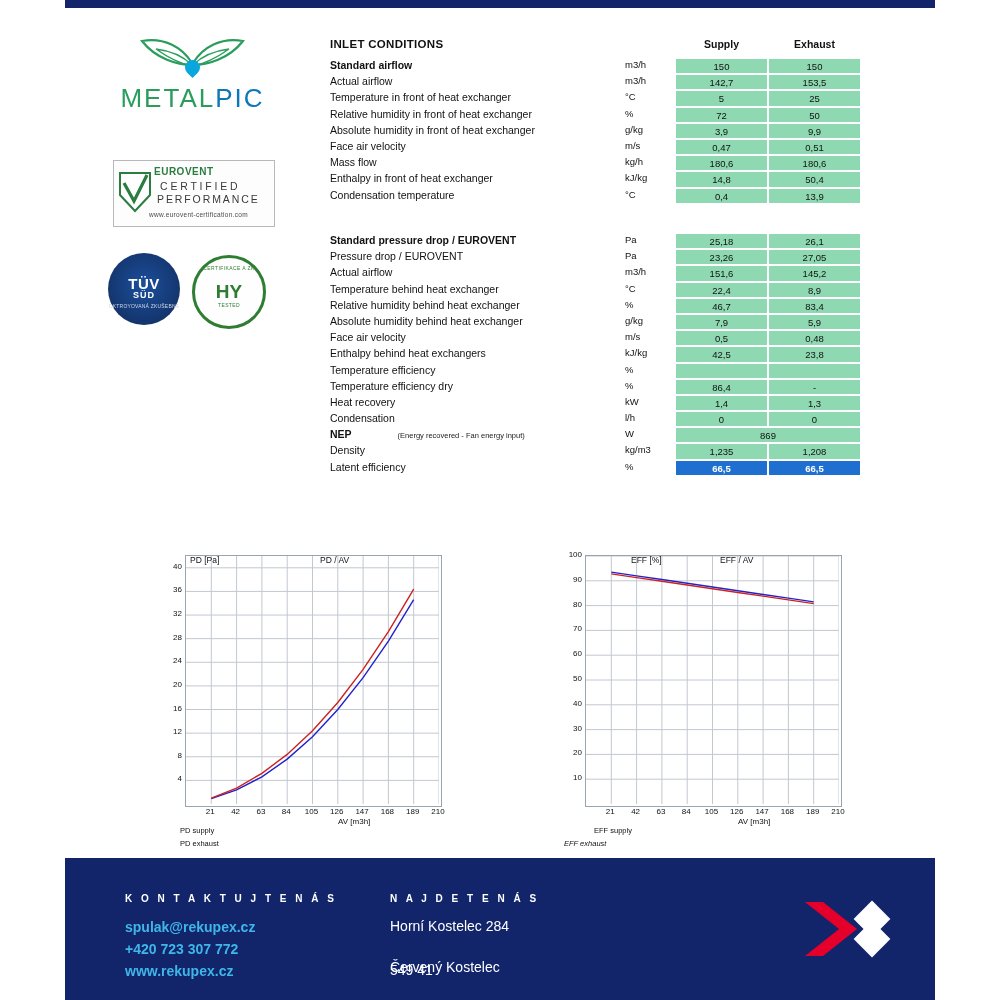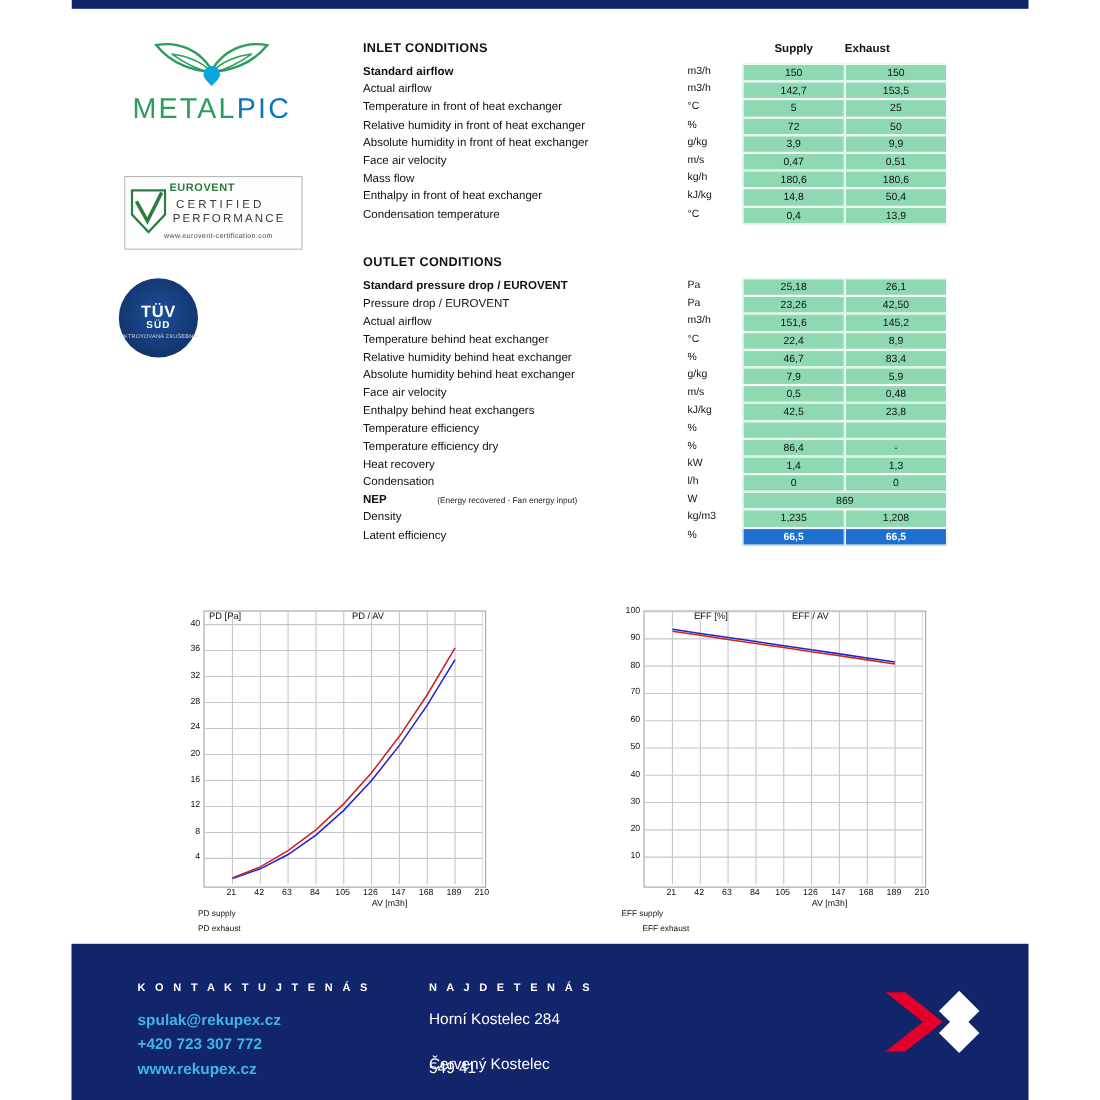--- a/index.html
+++ b/index.html
@@ -407,27 +407,32 @@
         <div class="ev-url">www.eurovent-certification.com</div>
       </div>
     </div>
 
     <div class="badges">
       <div class="tuv-badge">
         <div class="t1">TÜV</div>
         <div class="t2">SÜD</div>
         <div class="t3">OKTROYOVANÁ ZKUŠEBNA</div>
       </div>
+      <div class="hy-badge">
+        <div class="h2">CERTIFIKACE A ZK</div>
+        <div class="h1">HY</div>
+        <div class="h3">TESTED</div>
+      </div>
     </div>
   </div>
 
   <div class="section" id="inlet-section" style="top:38px;">
     <div class="sec-title">INLET CONDITIONS</div>
     <div class="col-head" style="left:345px; top:0px; width:93px; text-align:center;">Supply</div>
-    <div class="col-head" style="left:438px; top:0px; width:93px; text-align:left;">Exhaust</div>
+    <div class="col-head" style="left:438px; top:0px; width:93px; text-align:center;">Exhaust</div>
     <div id="inlet-rows">
         <div class="row">
           <div class="r-label bold">Standard airflow</div>
           <div class="r-unit">m3/h</div>
           <div class="cell supply">150</div>
           <div class="cell exhaust">150</div>
         </div>
         <div class="row">
           <div class="r-label">Actual airflow</div>
           <div class="r-unit">m3/h</div>
@@ -473,33 +478,32 @@
         <div class="row">
           <div class="r-label">Condensation temperature</div>
           <div class="r-unit">°C</div>
           <div class="cell supply">0,4</div>
           <div class="cell exhaust">13,9</div>
         </div>
       </div>
   </div>
 
   <div class="section" id="outlet-section" style="top:233px;">
-    <div class="sec-title">OUTLET CONDITIONS</div>
     <div id="outlet-rows">
         <div class="row">
           <div class="r-label bold">Standard pressure drop  / EUROVENT</div>
           <div class="r-unit">Pa</div>
           <div class="cell supply">25,18</div>
           <div class="cell exhaust">26,1</div>
         </div>
         <div class="row">
           <div class="r-label">Pressure drop   / EUROVENT</div>
           <div class="r-unit">Pa</div>
           <div class="cell supply">23,26</div>
-          <div class="cell exhaust">42,50</div>
+          <div class="cell exhaust">27,05</div>
         </div>
         <div class="row">
           <div class="r-label">Actual airflow</div>
           <div class="r-unit">m3/h</div>
           <div class="cell supply">151,6</div>
           <div class="cell exhaust">145,2</div>
         </div>
         <div class="row">
           <div class="r-label">Temperature behind heat exchanger</div>
           <div class="r-unit">°C</div>
@@ -683,22 +687,22 @@
         <div class="tick-x" style="left: 63.6px; top: 262px;">42</div>
         <div class="tick-x" style="left: 88.9px; top: 262px;">63</div>
         <div class="tick-x" style="left: 114.2px; top: 262px;">84</div>
         <div class="tick-x" style="left: 139.5px; top: 262px;">105</div>
         <div class="tick-x" style="left: 164.8px; top: 262px;">126</div>
         <div class="tick-x" style="left: 190.1px; top: 262px;">147</div>
         <div class="tick-x" style="left: 215.4px; top: 262px;">168</div>
         <div class="tick-x" style="left: 240.7px; top: 262px;">189</div>
         <div class="tick-x" style="left: 266px; top: 262px;">210</div>
       </div>
-    <div class="legend s" style="left:5px; top:281px;">EFF supply</div>
-    <div class="legend e" style="left:24px; top:294px;">EFF exhaust</div>
+    <div class="legend s" style="left:34px; top:281px;">EFF supply</div>
+    <div class="legend e" style="left:4px; top:294px;font-style:italic;">EFF exhaust</div>
   </div>
 
   <div class="footer">
     <div class="f-head" style="left:60px; top:35px;">K O N T A K T U J T E   N Á S</div>
     <div class="f-link" style="left:60px; top:61px;">spulak@rekupex.cz</div>
     <div class="f-link" style="left:60px; top:83px;">+420 723 307 772</div>
     <div class="f-link" style="left:60px; top:105px;">www.rekupex.cz</div>
 
     <div class="f-head" style="left:325px; top:35px;">N A J D E T E   N Á S</div>
     <div class="f-text" style="left:325px; top:60px;">Horní Kostelec 284</div>

